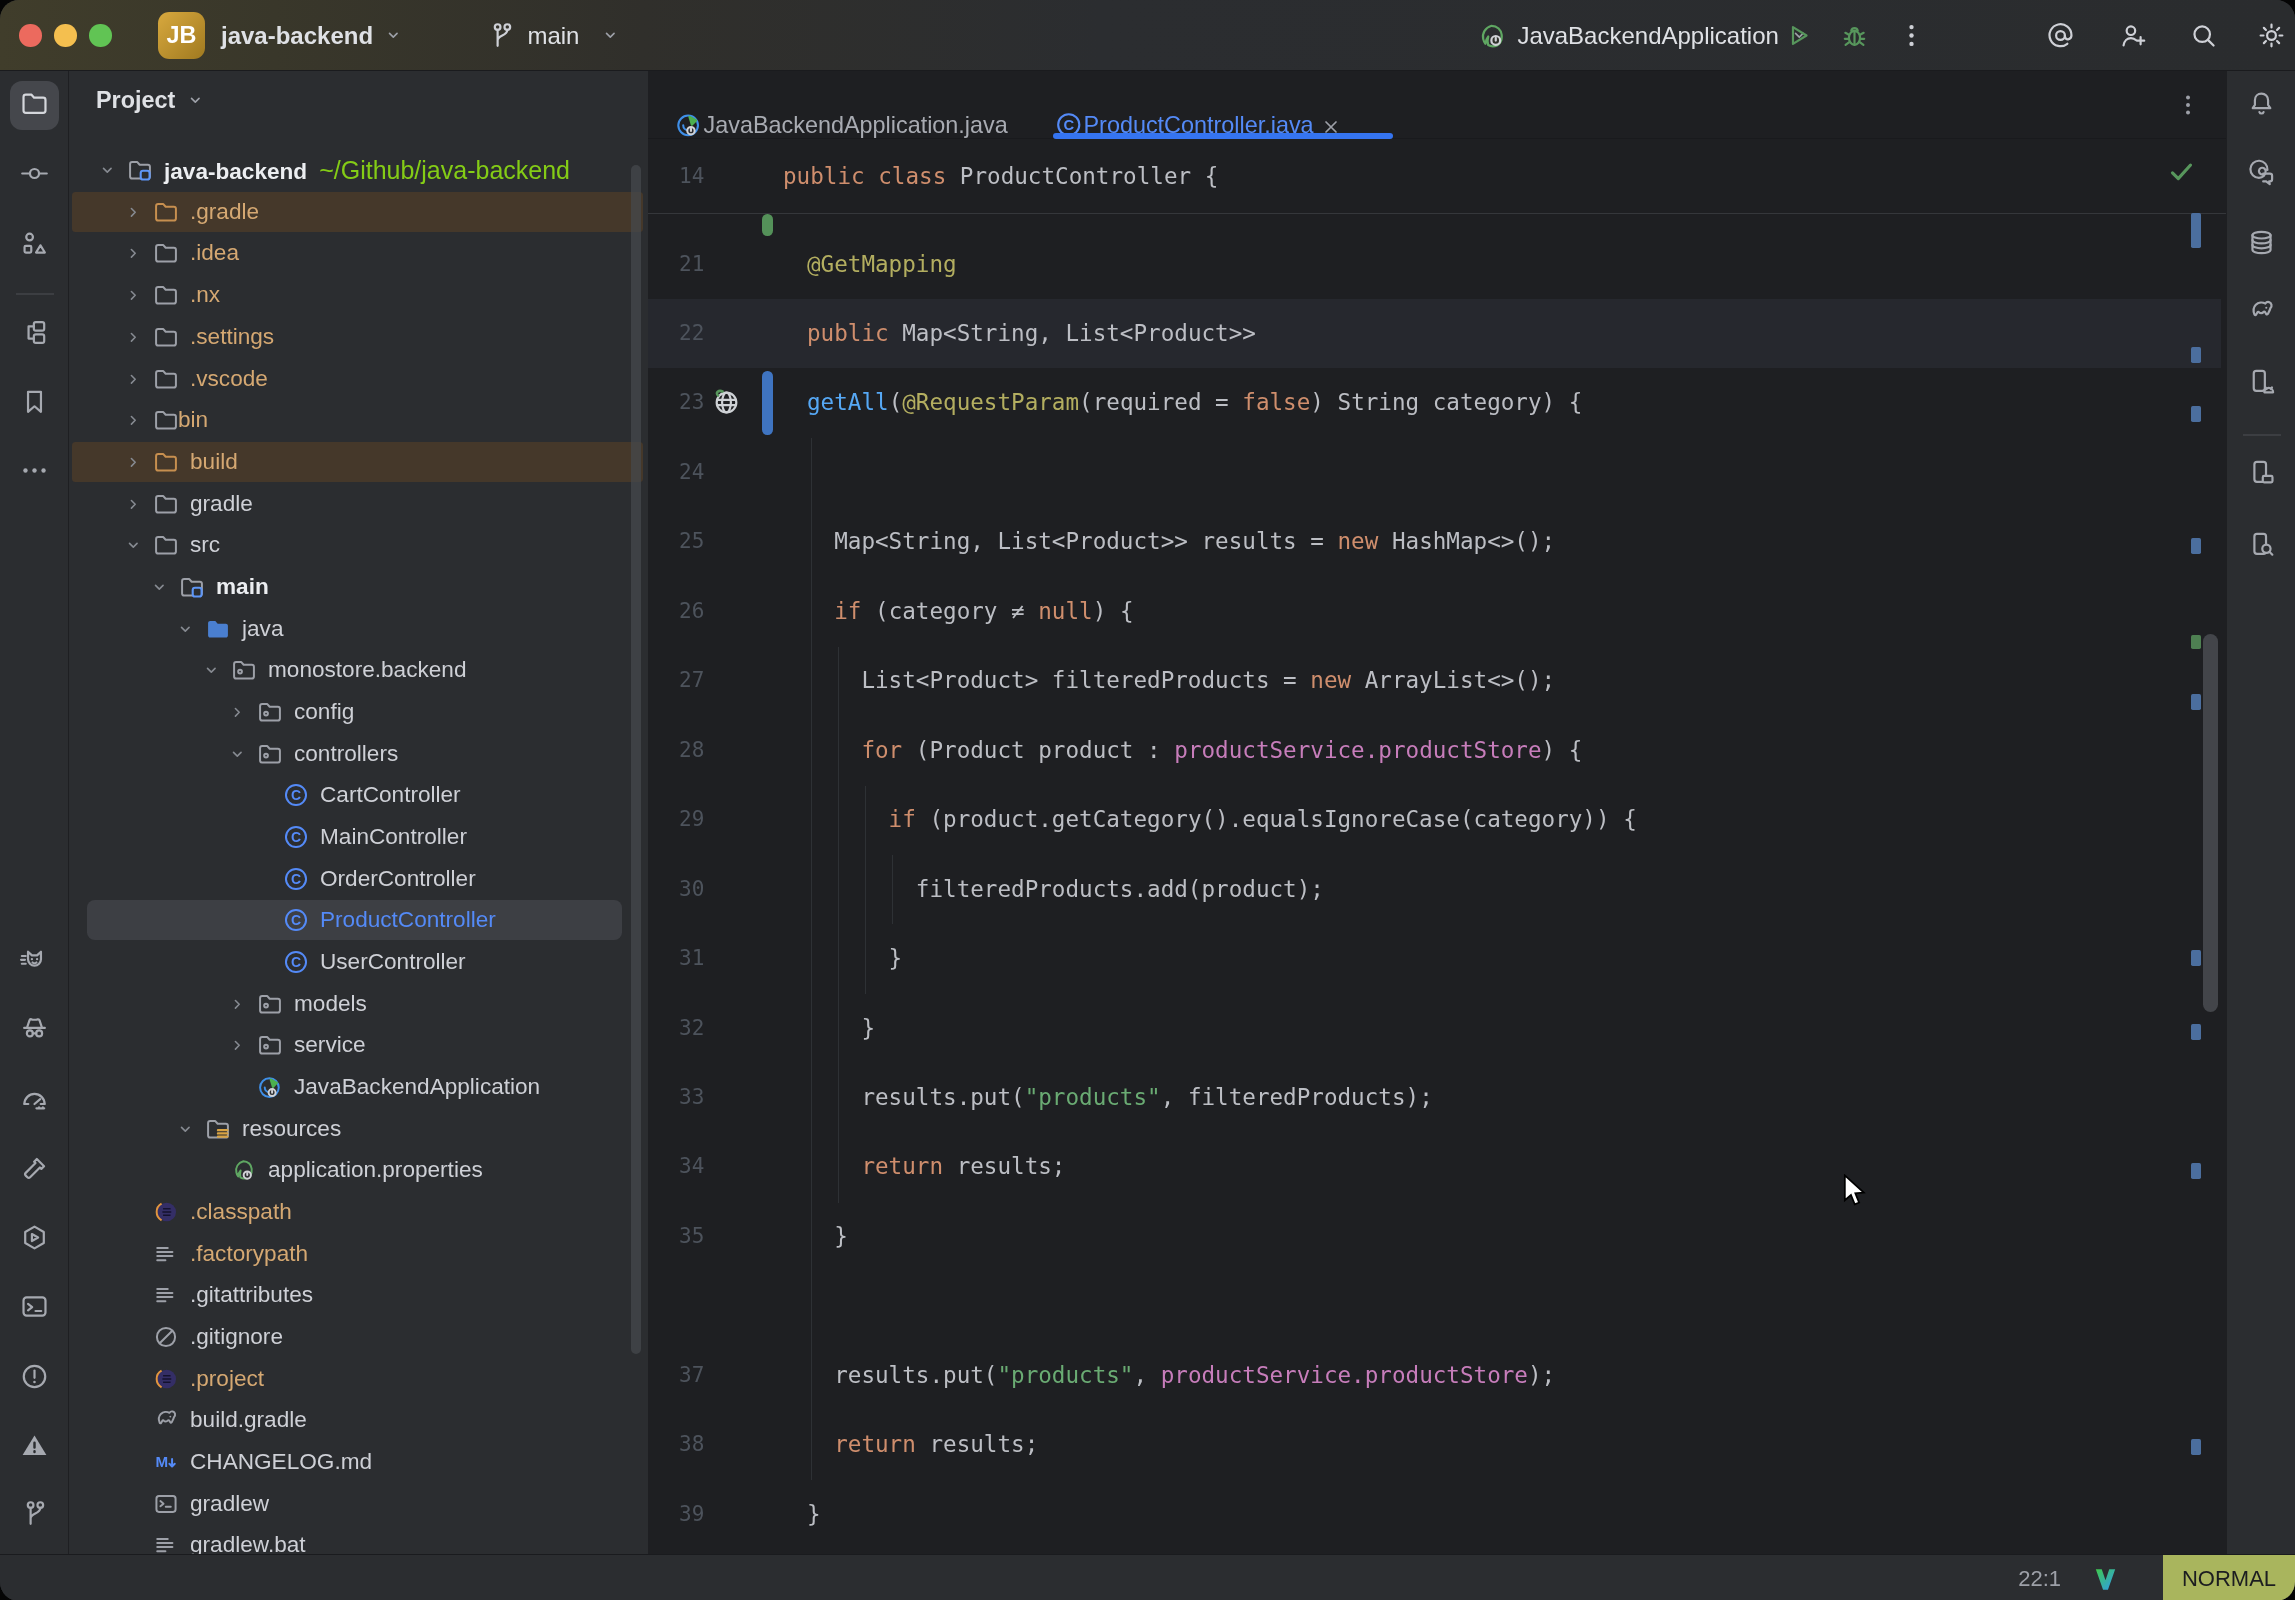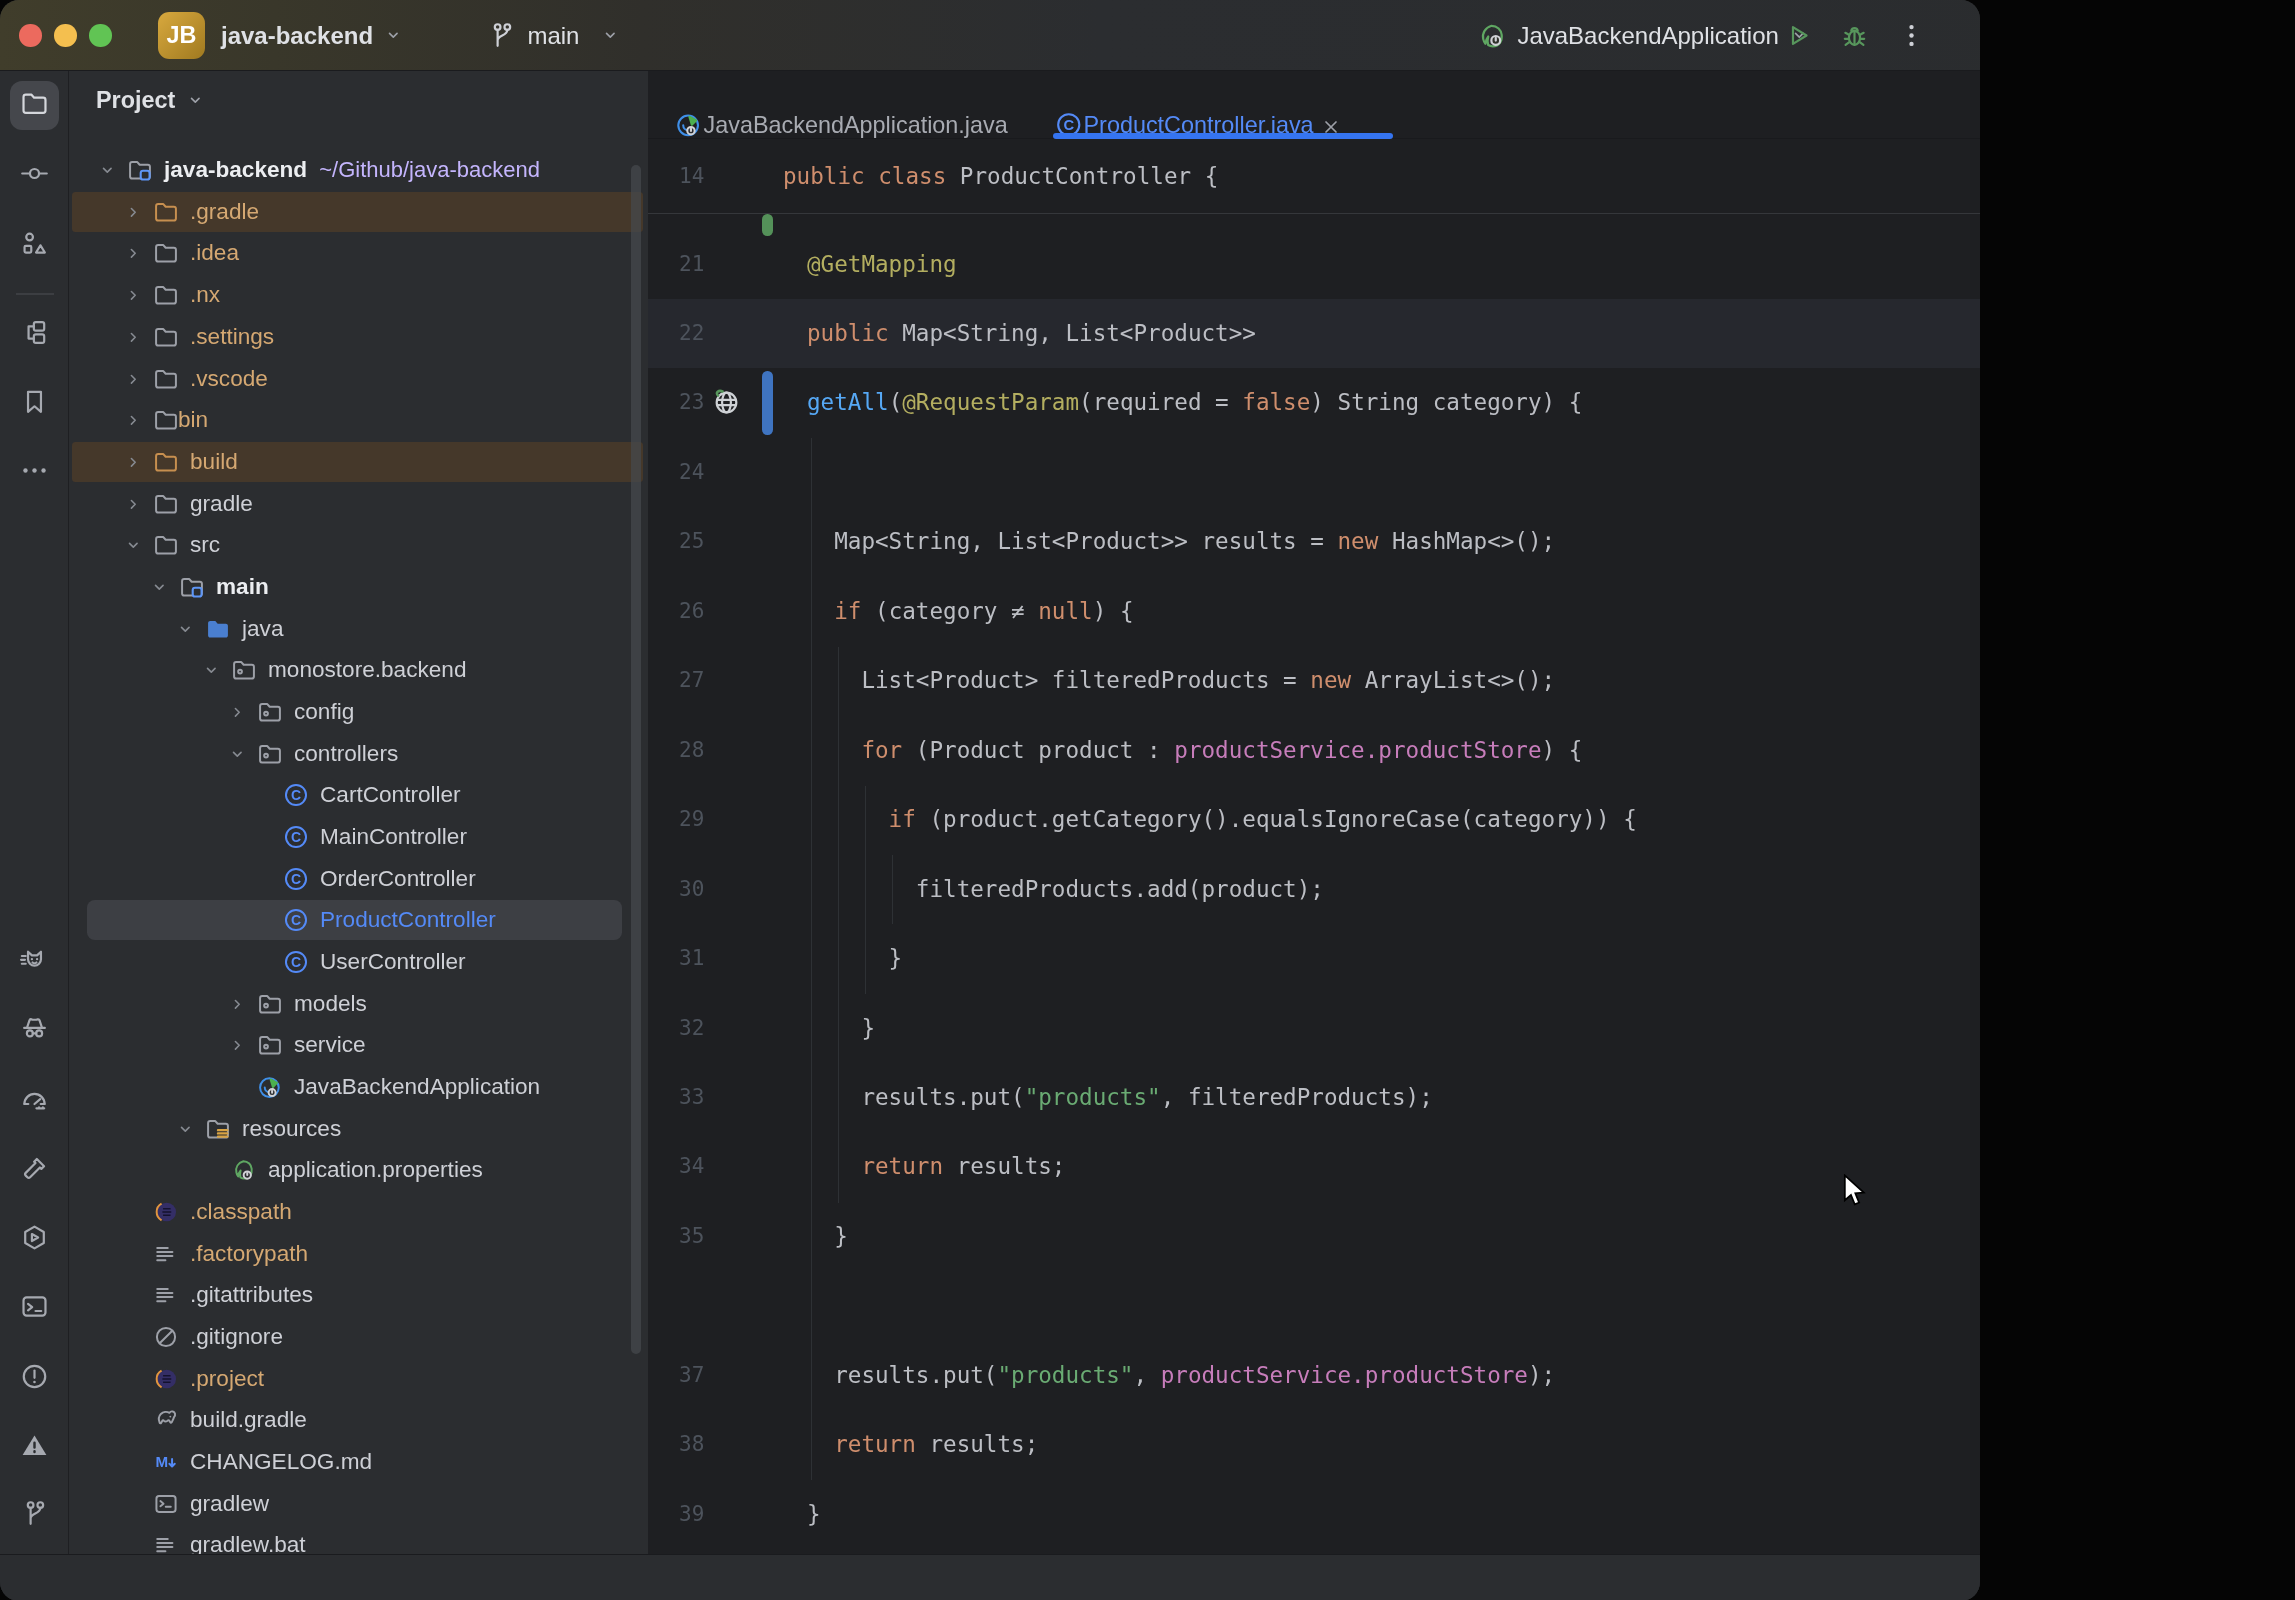--- a/index.html
+++ b/index.html
@@ -1,18 +1,18 @@
 <!DOCTYPE html>
 <html style="font-size:14px"><head>
 <meta charset="utf-8">
 <style>
   * { margin:0; padding:0; box-sizing:border-box; }
   html,body { background:#050505; width:2295px; height:1601px; overflow:hidden; }
   body { font-family:"Liberation Sans", sans-serif; -webkit-font-smoothing:antialiased; }
-  .window { position:absolute; left:0; top:0; width:1980px; height:1601px; background:#2b2d30;
+  .window { position:absolute; left:0; top:0; width:2295px; height:1601px; background:#2b2d30;
             border-radius:19px; overflow:hidden; }
 
   
   .titlebar { position:absolute; left:0; top:0; width:2295px; height:71px;
     background:linear-gradient(90deg,#403d2b 0%,#39372a 12%,#302f2b 28%,#2b2d30 48%,#2a2c2e 100%);
     border-bottom:0.9px solid #1a1b1e; }
   .traffic { position:absolute; top:24px; width:22.6px; height:22.6px; border-radius:50%; }
   .tl-red{ left:19px; background:#ec6a5e;} .tl-yellow{ left:54px; background:#f4bf4f;} .tl-green{ left:89px; background:#61c454;}
   .jb-badge { position:absolute; left:158px; top:12px; width:47px; height:47px; border-radius:11.3px;
     background:linear-gradient(135deg,#d8a93e,#a07a20); color:#fff; font-size:23.4px; font-weight:700;
@@ -47,21 +47,21 @@
   .row-hl.brown { left:1.7px; width:571px; background:#45382a; border-radius:3.5px; }
   .row-hl.sel { left:17.4px; width:535px; background:#3d3f44; }
   .t-chev { position:absolute; width:22.6px; height:22.6px; color:#868a91; top:9.6px; }
   .t-chev svg{width:100%;height:100%;}
   .t-icon { position:absolute; width:28px; height:28px; top:7px; }
   .t-icon svg{width:100%;height:100%;}
   .t-label { position:absolute; top:0; line-height:42px; white-space:nowrap; }
   .t-label.o { color:#d5a872; }
   .t-label.s { color:#548af7; }
   .t-label.b { color:#eceef1; font-weight:700; }
-  .t-suffix { color:#c4b5fd; font-size:22px; margin-left:12px; font-weight:400; }
+  .t-suffix { color:#84cc16; font-size:25px; margin-left:12px; font-weight:400; }
   .tree-scroll { position:absolute; left:561px; top:94px; width:10.4px; height:1189px; background:#46484c; border-radius:5.2px; opacity:.75; }
 
   
   .editor { position:absolute; left:648px; top:71px; width:1578px; height:1483px; background:#1e1f22; overflow:hidden; }
   .tabbar { position:absolute; left:0; top:0; width:100%; height:68px; border-bottom:0.9px solid #191a1d; }
   .tab { position:absolute; top:0; height:68px; display:flex; align-items:flex-end; font-size:23.4px; color:#a8abb2; }
   .tab .t-ic { width:29.5px; height:29.5px; }
   .tab .t-ic svg{width:100%;height:100%;}
   .tab.active { color:#548af7; }
   .tab-underline { position:absolute; top:62px; height:6px; background:#3574f0; border-radius:3.5px; }

